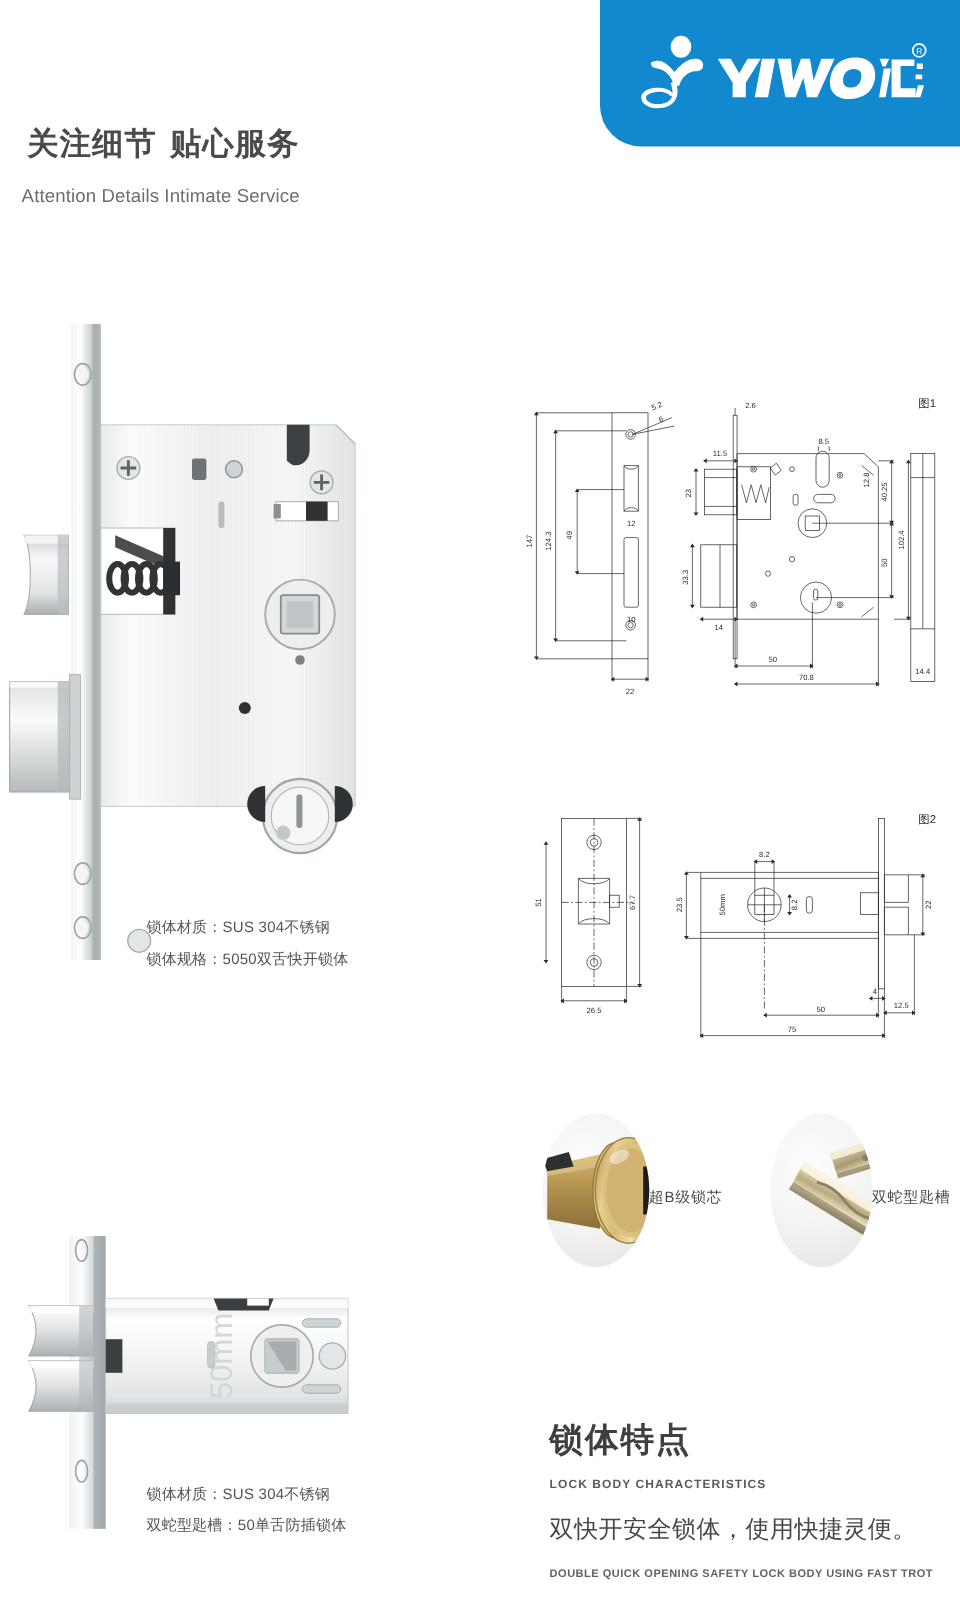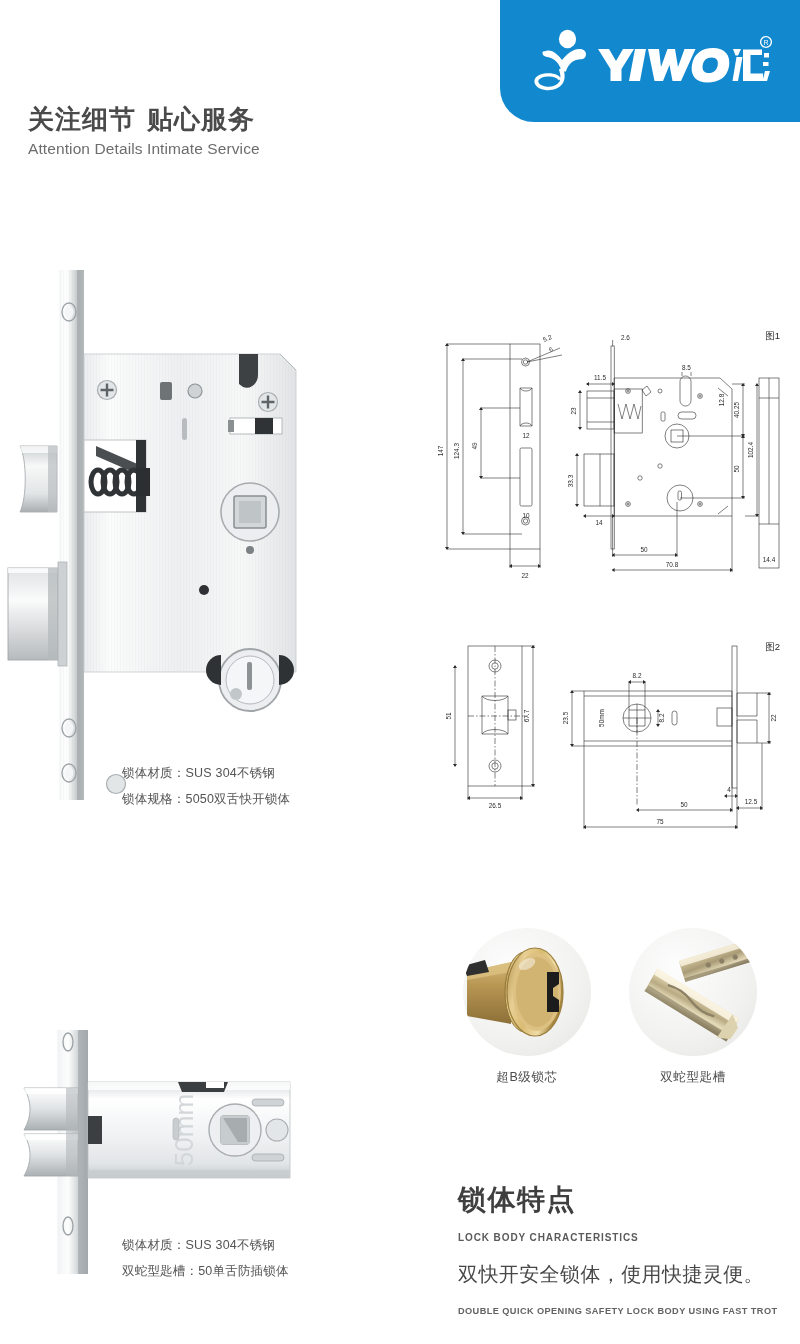--- a/index.html
+++ b/index.html
@@ -27,28 +27,28 @@
     width:250px;height:80px;
     display:flex;align-items:center;
   }
   .brand-mark{width:62px;height:74px;flex:0 0 62px;}
   .brand-word{
     margin-left:2px;
     display:flex;align-items:flex-start;
   }
   .brand-word svg{display:block;}
 
-  .headline-block{position:absolute;left:28px;top:104px;}
+  .headline-block{position:absolute;left:18px;top:104px;text-align:right;}
   .headline-cn{
     font-size:26px;font-weight:bold;letter-spacing:1px;
     color:#4a4a4a;line-height:1.18;white-space:nowrap;
   }
   .headline-cn .sp{display:inline-block;width:11px;}
   .headline-en{
-    margin-top:5px;
+    margin-top:20px;
     font-size:15.5px;color:#6d6d6d;letter-spacing:0.1px;
     white-space:nowrap;font-weight:400;
   }
 
   
   .photo{position:absolute;}
   .photo svg{display:block;}
 
   
   .spec-caption{position:absolute;}
@@ -58,24 +58,24 @@
   }
 
   
   .tech-fig{position:absolute;}
   .tech-fig svg{display:block;}
 
   
   .features{position:absolute;left:440px;top:928px;width:350px;height:190px;}
   .feature{
     position:absolute;top:0;width:150px;
-    display:flex;flex-direction:column;align-items:center;
+    display:flex;flex-direction:row;align-items:center;
   }
   .feature.left{left:12px;}
-  .feature.right{left:178px;}
+  .feature.right{left:202px;}
   .feature-disc{
     width:128px;height:128px;border-radius:50%;
     overflow:hidden;position:relative;
     background:radial-gradient(circle at 38% 32%,#fdfdfd 0%,#f2f2f1 58%,#e4e4e2 100%);
   }
   .feature-disc svg{position:absolute;left:0;top:0;}
   .feature-label{
     margin-top:13px;font-size:12.5px;color:#4b4b4b;
     letter-spacing:0.6px;white-space:nowrap;
   }
@@ -464,21 +464,21 @@
         <line x1="327" y1="72" x2="347" y2="72"></line>
         <line x1="327" y1="198" x2="347" y2="198"></line>
         <line x1="337" y1="52" x2="337" y2="198"></line>
         <text x="337" y="236" text-anchor="middle" stroke="none" fill="#2b2b2b">14.4</text>
       </g>
 
       <text x="348" y="13" text-anchor="end" stroke="none" fill="#2b2b2b" font-size="9.5">图1</text>
     </svg>
   </div>
 
-  <div class="tech-fig" style="left:432px;top:638px;width:366px;height:218px;">
+  <div class="tech-fig" style="left:432px;top:674px;width:366px;height:218px;">
     <svg viewBox="0 0 366 218" width="366" height="218" aria-hidden="true" stroke="#2b2b2b" fill="none" stroke-width="0.6" font-family="Liberation Sans, sans-serif" font-size="6.4">
 
       <g>
         <rect x="36" y="8" width="54" height="140"></rect>
         <line x1="63" y1="8" x2="63" y2="148" stroke-dasharray="6 2 1.5 2"></line>
         <circle cx="63" cy="28" r="6"></circle>
           <circle cx="63" cy="28" r="3.2"></circle>
         <circle cx="63" cy="128" r="6"></circle>
           <circle cx="63" cy="128" r="3.2"></circle>
 

